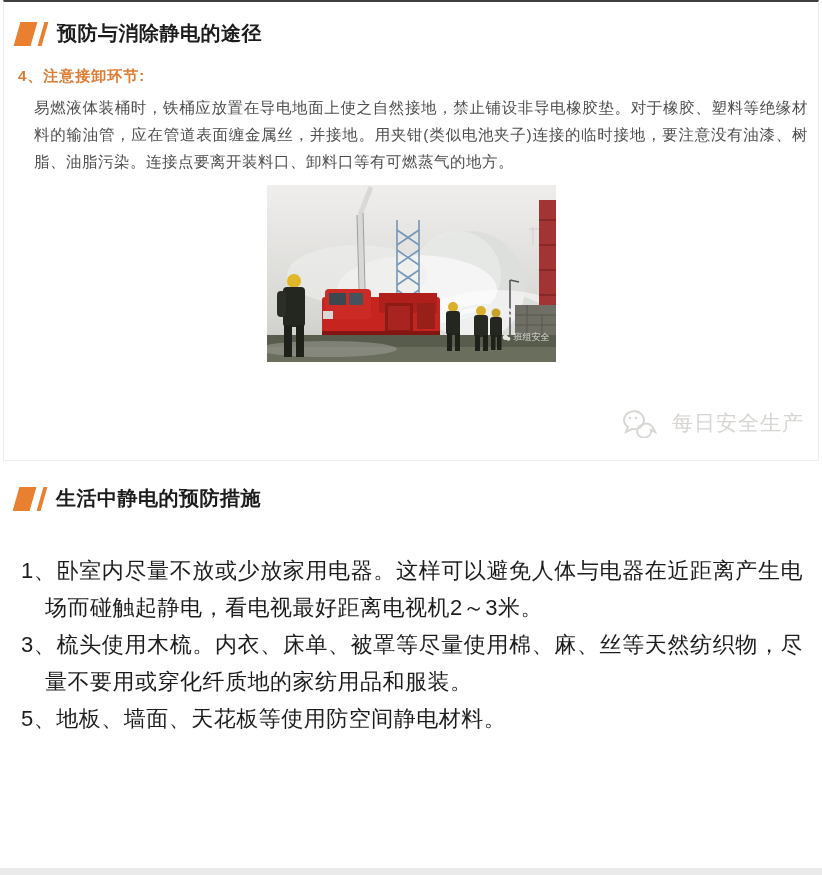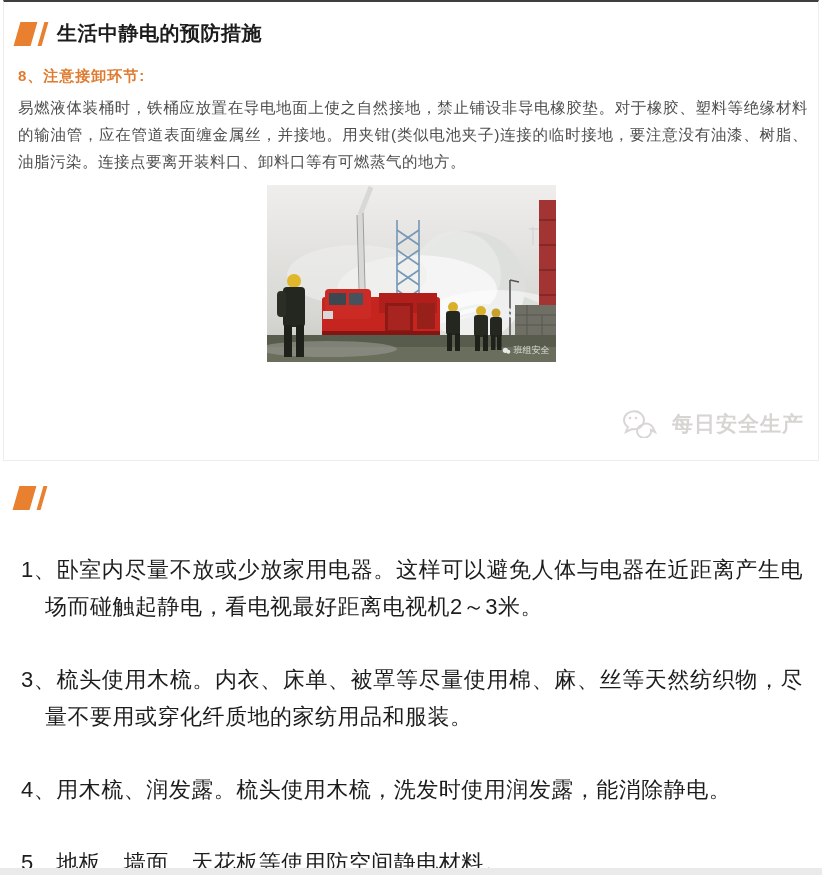--- a/index.html
+++ b/index.html
@@ -16,60 +16,60 @@
   
   .slash-icon { position:relative; display:inline-block; width:34px; height:26px; flex:0 0 34px; }
   .slash-icon .big  { position:absolute; left:3px; top:1px; width:17px; height:24px; background:#e8802f; transform:skewX(-16deg); }
   .slash-icon .thin { position:absolute; left:27px; top:1px; width:3.5px; height:24px; background:#e8802f; transform:skewX(-16deg); }
 
   .sec-header { display:flex; align-items:center; gap:9px; }
   .sec-title { font-size:20px; font-weight:bold; color:#1c1c1c; letter-spacing:0.5px; }
 
   .subhead { margin:20px 0 8px 4px; font-size:15px; font-weight:bold; color:#df7a2e; letter-spacing:1px; }
 
-  .body-par { margin-left:4px; font-size:15.5px; color:#4e4e4e; line-height:27px;
+  .body-par { margin-left:20px; font-size:15.5px; color:#4e4e4e; line-height:27px;
     text-align:justify; letter-spacing:0.5px; }
 
   
   .photo-wrap { width:289px; height:177px; margin:10px auto 0 auto; position:relative; overflow:hidden; }
   .photo-wrap svg { display:block; }
-  .photo-watermark { position:absolute; right:6px; bottom:5px; display:flex; align-items:center; gap:3px;
+  .photo-watermark { position:absolute; right:6px; bottom:18px; display:flex; align-items:center; gap:3px;
     color:#f2f2f2; font-size:9px; opacity:0.85; }
   .wm-bubble { width:9px; height:8px; }
 
   .par2 { margin-top:13px; }
 
   
-  .brand-row { position:absolute; right:14px; bottom:22px; display:flex; align-items:flex-end; gap:14px;font-weight:bold; }
+  .brand-row { position:absolute; right:14px; bottom:22px; display:flex; align-items:center; gap:14px; }
   .brand-text { font-size:21px; color:#d7d5d2; letter-spacing:1px; }
 
   
   .section2 { margin:24px 3px 0 3px; padding:0 10px; }
   .section2 .sec-header { padding-left:0; }
   .tips-list { margin-top:40px; padding:0 6px 0 8px; }
   .tip-item { font-size:22px; color:#1d1d1d; line-height:37px; padding-left:24px; text-indent:-24px;
-    text-align:justify; letter-spacing:0.5px;margin-top:36px; }
+    text-align:justify; letter-spacing:0.5px; }
 
   
   .bottom-strip { position:absolute; left:0; bottom:0; width:822px; height:7px; background:#eaeaea; }
 </style>
 </head>
 <body>
 
 <div class="card">
 
   <div class="sec-header">
     <span class="slash-icon">
       <span class="big"></span>
         <span class="thin"></span>
     </span>
-    <span class="sec-title">生活中静电的预防措施</span>
-  </div>
-
-  <div class="subhead">8、注意接卸环节:</div>
+    <span class="sec-title">预防与消除静电的途径</span>
+  </div>
+
+  <div class="subhead">4、注意接卸环节:</div>
 
   <p class="body-par">易燃液体装桶时，铁桶应放置在导电地面上使之自然接地，禁止铺设非导电橡胶垫。对于橡胶、塑料等绝缘材料的输油管，应在管道表面缠金属丝，并接地。用夹钳(类似电池夹子)连接的临时接地，要注意没有油漆、树脂、油脂污染。连接点要离开装料口、卸料口等有可燃蒸气的地方。</p>
 
   <div class="photo-wrap">
     <svg width="289" height="177" viewBox="0 0 289 177">
       <defs>
         <linearGradient id="sky" x1="0" y1="0" x2="0" y2="1">
           <stop offset="0" stop-color="#efeeec"></stop>
           <stop offset="0.75" stop-color="#d6d6d3"></stop>
           <stop offset="1" stop-color="#c3c4c0"></stop>
@@ -210,23 +210,23 @@
     <span class="brand-text">每日安全生产</span>
   </div>
 </div>
 
 <div class="section2">
   <div class="sec-header">
     <span class="slash-icon">
       <span class="big"></span>
         <span class="thin"></span>
     </span>
+    <span class="sec-title">生活中静电的预防措施</span>
   </div>
 
   <div class="tips-list">
     <p class="tip-item"><span>1、</span><span>卧室内尽量不放或少放家用电器。这样可以避免人体与电器在近距离产生电场而碰触起静电，看电视最好距离电视机2～3米。</span></p>
     <p class="tip-item"><span>3、</span><span>梳头使用木梳。内衣、床单、被罩等尽量使用棉、麻、丝等天然纺织物，尽量不要用或穿化纤质地的家纺用品和服装。</span></p>
-    <p class="tip-item"><span>4、</span><span>用木梳、润发露。梳头使用木梳，洗发时使用润发露，能消除静电。</span></p>
     <p class="tip-item"><span>5、</span><span>地板、墙面、天花板等使用防空间静电材料。</span></p>
   </div>
 </div>
 
 <div class="bottom-strip"></div>
 
 </body></html>

